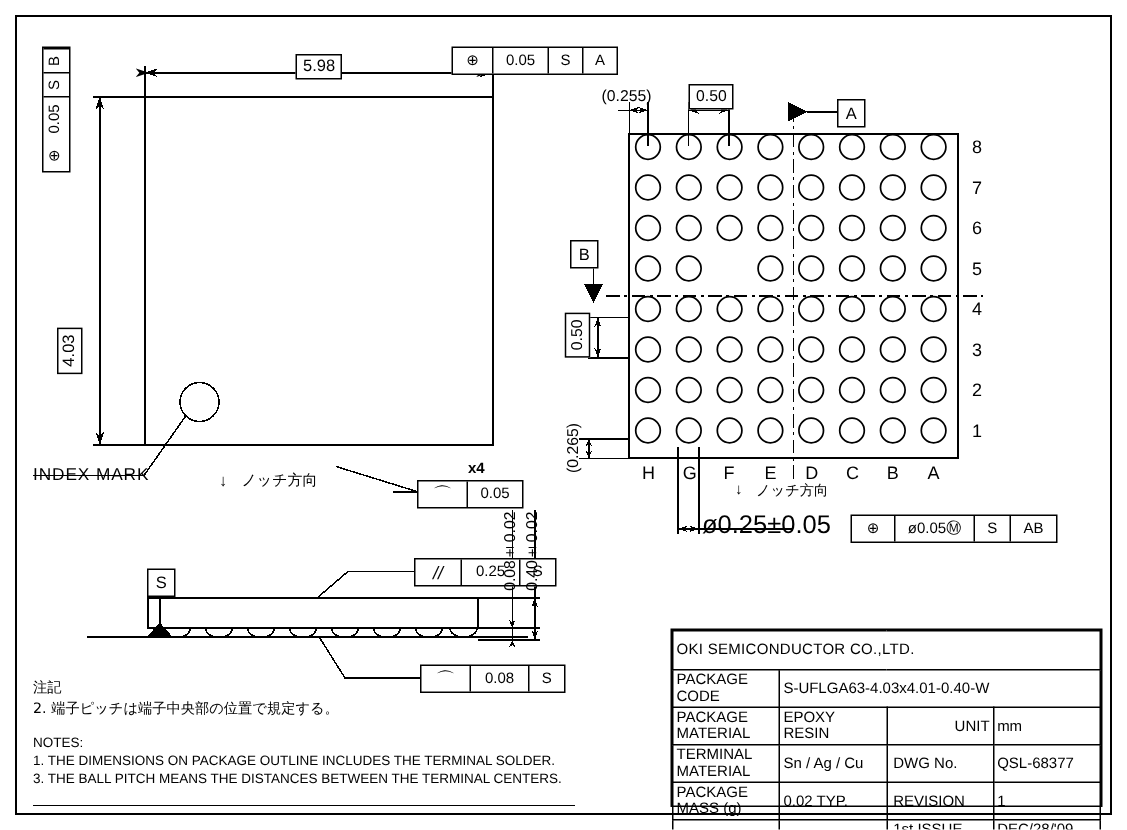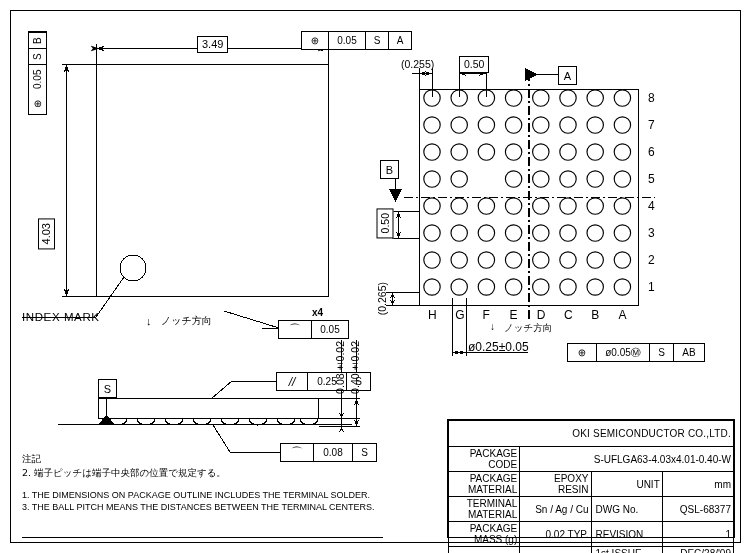--- a/index.html
+++ b/index.html
@@ -53,21 +53,21 @@
 
   
   #titleblock{
     position:absolute;left:447px;top:419px;width:288px;height:119px;
     border:1px solid #000;box-sizing:border-box;background:#fff;
   }
   #titleblock table{
     border-collapse:collapse;width:100%;height:100%;table-layout:fixed;
   }
   #titleblock td{
-    border:1px solid #000;text-align:right;font-size:10px;
+    border:1px solid #000;text-align:left;font-size:10px;
     padding:1px 2px;line-height:1.1;
   }
   td.company{font-size:15px;letter-spacing:.2px;padding:3px 2px;}
   td.pkgcode{font-size:13px;}
   td.lbl{font-size:9.5px;}
   td.tiny{font-size:8.5px;}
 
   
   #notes{position:absolute;left:22px;top:452px;width:360px;}
   #notes .nline{font-size:9px;line-height:1.35;white-space:nowrap;}
@@ -256,21 +256,21 @@
         <circle cx="459.2" cy="287.0" r="8.2"></circle>
         <circle cx="486.4" cy="287.0" r="8.2"></circle>
         <circle cx="513.6" cy="287.0" r="8.2"></circle>
         <circle cx="540.8" cy="287.0" r="8.2"></circle>
         <circle cx="568.0" cy="287.0" r="8.2"></circle>
         <circle cx="595.2" cy="287.0" r="8.2"></circle>
         <circle cx="622.4" cy="287.0" r="8.2"></circle>
       </g>
   </svg>
 
-  <div class="dimbox" style="left:197px;top:36px;">3.49</div>
+  <div class="dimbox" style="left:197px;top:36px;">5.98</div>
 
   <div class="dimbox vert" style="left:38px;top:218px;">4.03</div>
 
   <div class="fcf" style="left:301px;top:31px;">
     <div style="width:20px;">⊕</div>
     <div style="width:30px;">0.05</div>
     <div style="width:16px;">S</div>
     <div style="width:16px;">A</div>
   </div>
 
@@ -298,21 +298,21 @@
   <div class="dimbox" style="left:459px;top:56px;font-size:10.5px;">0.50</div>
 
   <div class="datum" style="left:558px;top:66px;">A</div>
 
   <div class="datum" style="left:380px;top:160px;">B</div>
 
   <div class="dimbox vert" style="left:377px;top:208px;font-size:10.5px;">0.50</div>
 
   <div class="txt" style="left:377px;top:282px;font-size:10.5px;writing-mode:vertical-rl;transform:rotate(180deg);">(0.265)</div>
 
-  <div class="txt" style="left:468px;top:341px;font-size:12px;">ø0.25±0.05</div>
+  <div class="txt" style="left:468px;top:341px;font-size:17px;">ø0.25±0.05</div>
 
   <div class="txt" style="left:490px;top:322px;font-size:10px;">↓</div>
   <div class="txt txt-jp" style="left:504px;top:323px;font-size:9.5px;">ノッチ方向</div>
 
   <div class="fcf" style="left:567px;top:343px;">
     <div style="width:22px;">⊕</div>
     <div style="width:46px;">ø0.05Ⓜ</div>
     <div style="width:17px;">S</div>
     <div style="width:24px;">AB</div>
   </div>
@@ -352,20 +352,21 @@
     <div style="width:17px;">S</div>
   </div>
 
   <div class="txt" style="left:335px;top:341px;font-size:10.5px;writing-mode:vertical-rl;transform:rotate(180deg);">0.08±0.02</div>
   <div class="txt" style="left:350px;top:341px;font-size:10.5px;writing-mode:vertical-rl;transform:rotate(180deg);">0.40±0.02</div>
 
   <div id="notes">
     <div class="jp">注記</div>
     <div class="jp">2. 端子ピッチは端子中央部の位置で規定する。</div>
     <div style="height:9px;"></div>
+    <div class="nline">NOTES:</div>
     <div class="nline">1. THE DIMENSIONS ON PACKAGE OUTLINE INCLUDES THE TERMINAL SOLDER.</div>
     <div class="nline">3. THE BALL PITCH MEANS THE DISTANCES BETWEEN THE TERMINAL CENTERS.</div>
   </div>
 
   <div id="titleblock">
     <table>
       <tbody>
           <tr style="height:26px;">
         <td class="company" colspan="4">OKI SEMICONDUCTOR CO.,LTD.</td>
       </tr>

